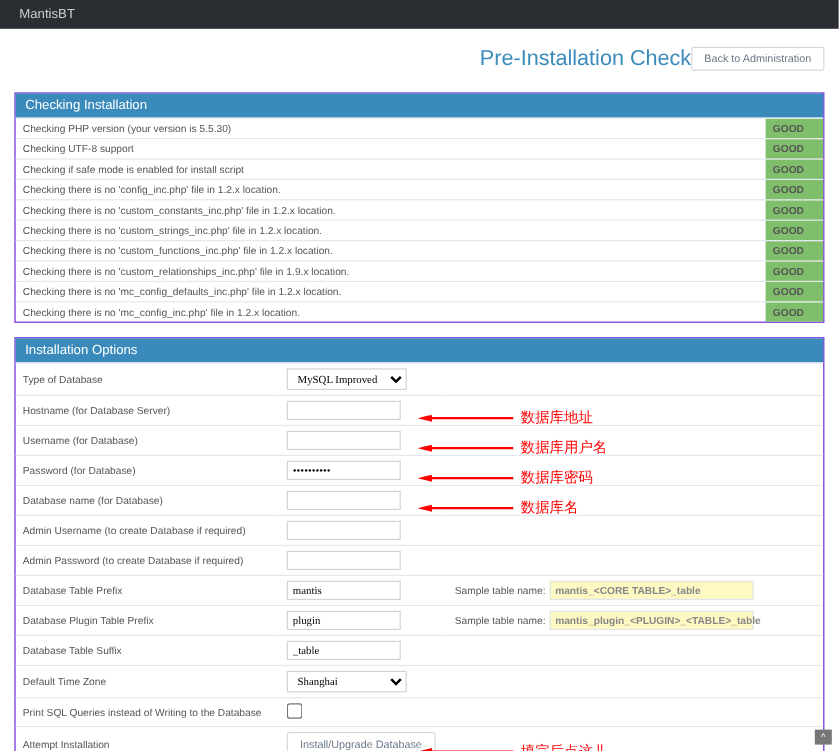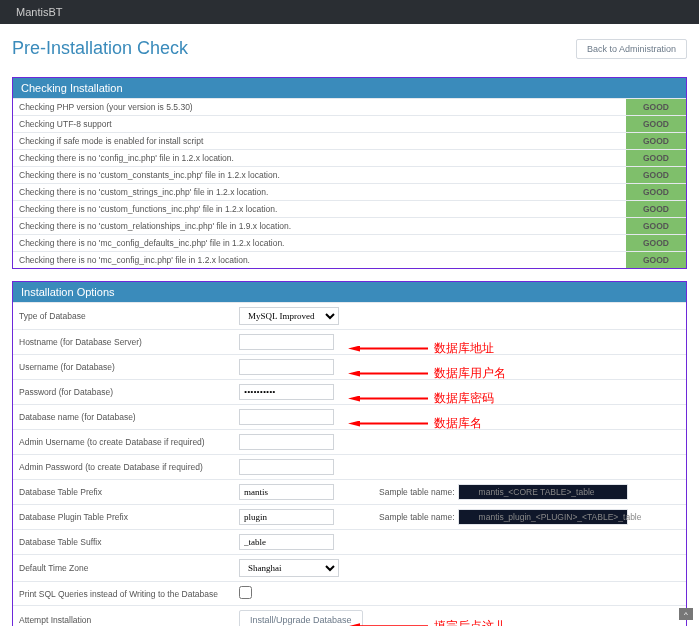--- a/index.html
+++ b/index.html
@@ -1,34 +1,34 @@
 <!DOCTYPE html>
 <html><head>
 <meta charset="utf-8">
 <style>
   * { box-sizing: border-box; margin: 0; padding: 0; }
   body { font-family: Arial, Helvetica, sans-serif; font-size: 9px; background: #fff; color: #333; }
   .topbar { background: #2a2e33; color: #ccc; padding: 6px 16px; font-size: 11px; }
   .container { padding: 8px 12px; }
-  .header-row { display: flex; justify-content: space-between; align-items: center; margin: 6px 0 18px 0; }
+  .header-row { display: flex; justify-content: flex-end; align-items: center; margin: 6px 0 18px 0; }
   .page-title { color: #3a8bbb; font-size: 18px; font-weight: 400; }
   .btn { border: 1px solid #d4d9df; background: #fff; color: #6c7a89; padding: 4px 10px; border-radius: 2px; font-size: 9px; cursor: pointer; }
   .section { border: 1px solid #6d28d9; margin-bottom: 12px; position: relative; }
   .section-header { background: #3a8bbb; color: #fff; padding: 4px 8px; font-size: 11px; }
   table.check { width: 100%; border-collapse: collapse; }
   table.check td { border-top: 1px solid #e4e8ed; padding: 3px 6px; font-size: 8.5px; vertical-align: middle; color: #555; }
-  table.check td.status { text-align: center; width: 60px; }
+  table.check td.status { width: 48px; }
   .good { background: #7fbf6b; color: #fff; font-weight: bold; font-size: 9px; }
   table.form { width: 100%; border-collapse: collapse; }
   table.form td { border-top: 1px solid #e4e8ed; padding: 4px 6px; font-size: 8.5px; vertical-align: middle; color: #555; }
   table.form td.label { width: 220px; }
   table.form td.input { width: 140px; }
   input[type=text], input[type=password], select { border: 1px solid #d0d4d9; padding: 2px 4px; font-size: 9px; width: 95px; background: #fff; font-family: Liberation Serif, serif; }
   select { width: 100px; }
-  .ro { background: #0f172a; border: 1px solid #e2e5ea; color: #888; font-size: 8.5px; padding: 2px 20px; display: inline-block; width: 170px; }
+  .ro { background: #fef9c3; border: 1px solid #e2e5ea; color: #888; font-size: 8.5px; padding: 2px 4px; display: inline-block; width: 170px; font-weight: bold; }
   .sample-lbl { font-size: 8.5px; color: #555; margin-right: 3px; }
   .arrow { position: absolute; display: flex; align-items: center; pointer-events: none; }
   .arrow-line { height: 6px; background: #f00; clip-path: polygon(0 50%, 12px 0, 12px 35%, 100% 35%, 100% 65%, 12px 65%, 12px 100%); }
   .arrow-text { color: #f00; font-size: 12px; margin-left: 6px; white-space: nowrap; }
   .bottom-corner { position: fixed; right: 6px; bottom: 6px; background: #777; color: #fff; width: 14px; height: 12px; display:flex; align-items:center; justify-content:center; font-size:8px; }
 </style>
 </head>
 <body>
 
 <div class="topbar">

